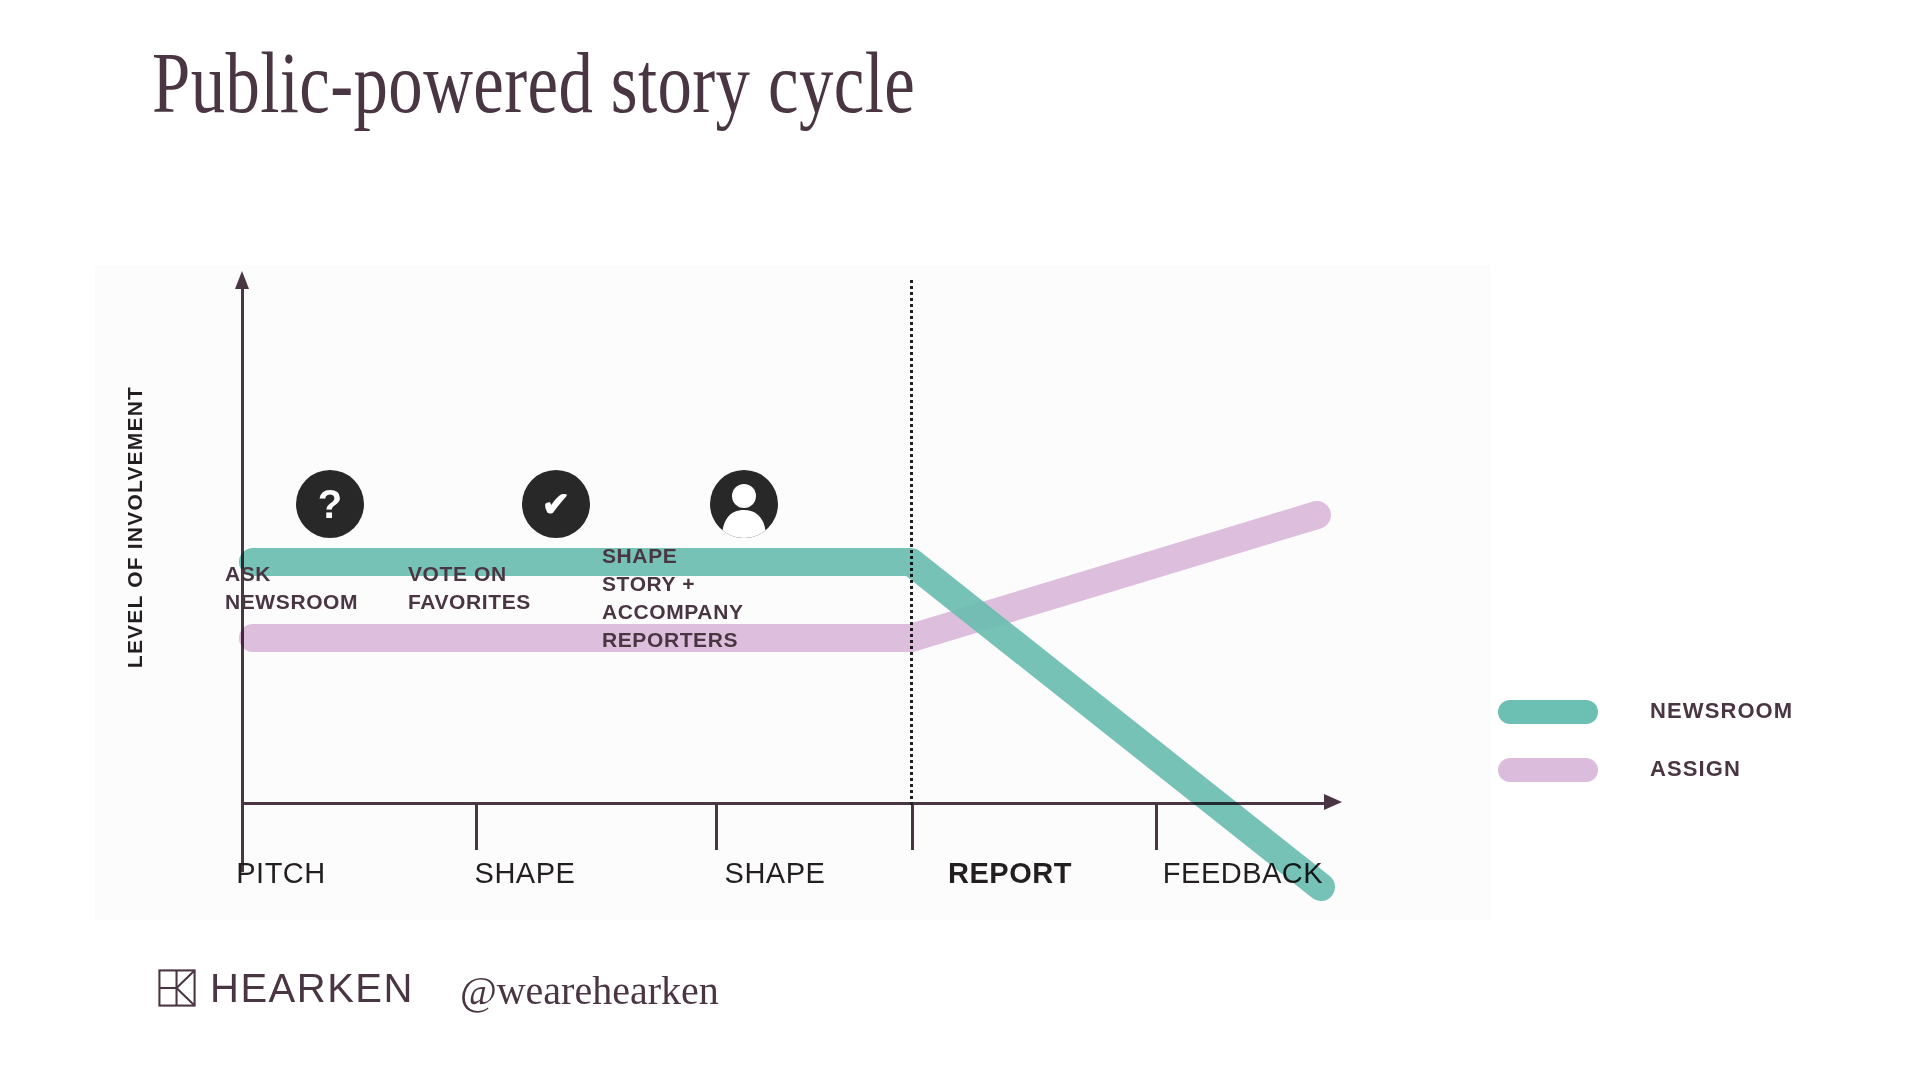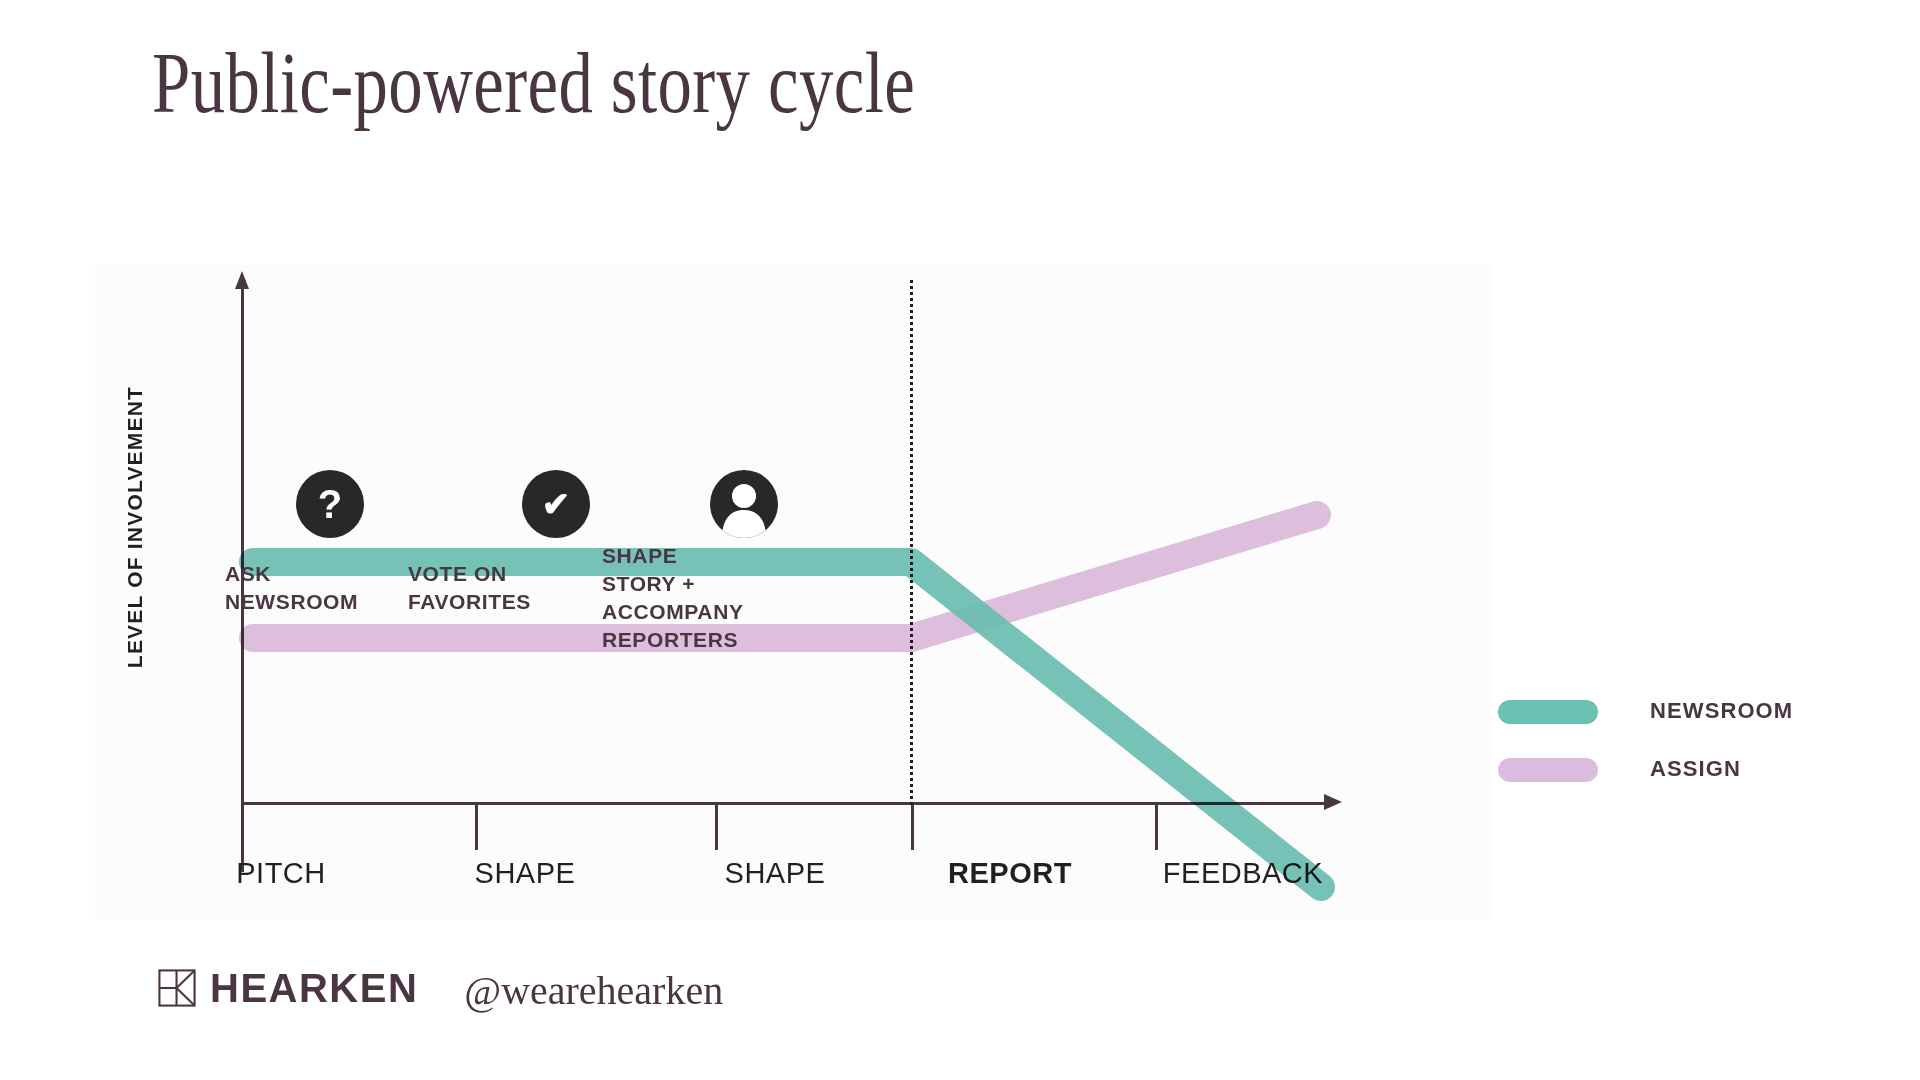--- a/index.html
+++ b/index.html
@@ -147,21 +147,21 @@
   }
   .legend-text{
     font-size:22px;font-weight:700;letter-spacing:1.1px;
     color:#4a3643;white-space:nowrap;
   }
 
   
   .footer{position:absolute;left:158px;top:968px;display:flex;align-items:center;}
   .logo-mark{width:38px;height:38px;flex:0 0 auto;margin-right:14px;}
   .logo-word{
-    font-size:40px;font-weight:700;letter-spacing:1.5px;
+    font-size:40px;font-weight:400;letter-spacing:1.5px;
     color:#4a3643;line-height:1;
   }
   .handle{
     margin-left:46px;
     font-family:"Liberation Serif", serif;
     font-size:40px;color:#4a3643;line-height:1;
     position:relative;top:3px;
   }
 </style>
 </head>

